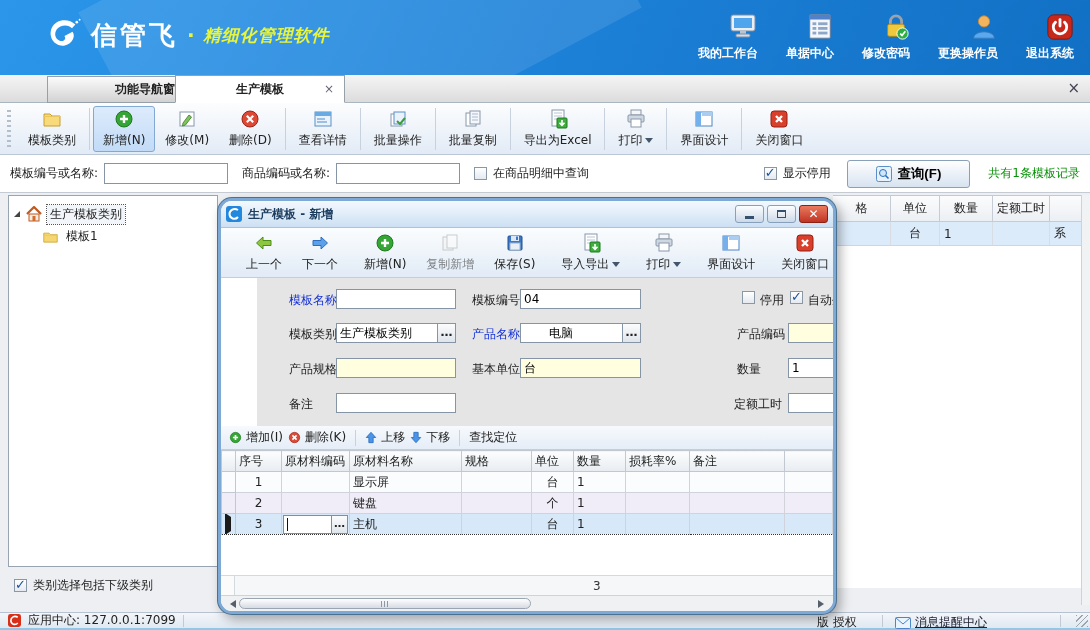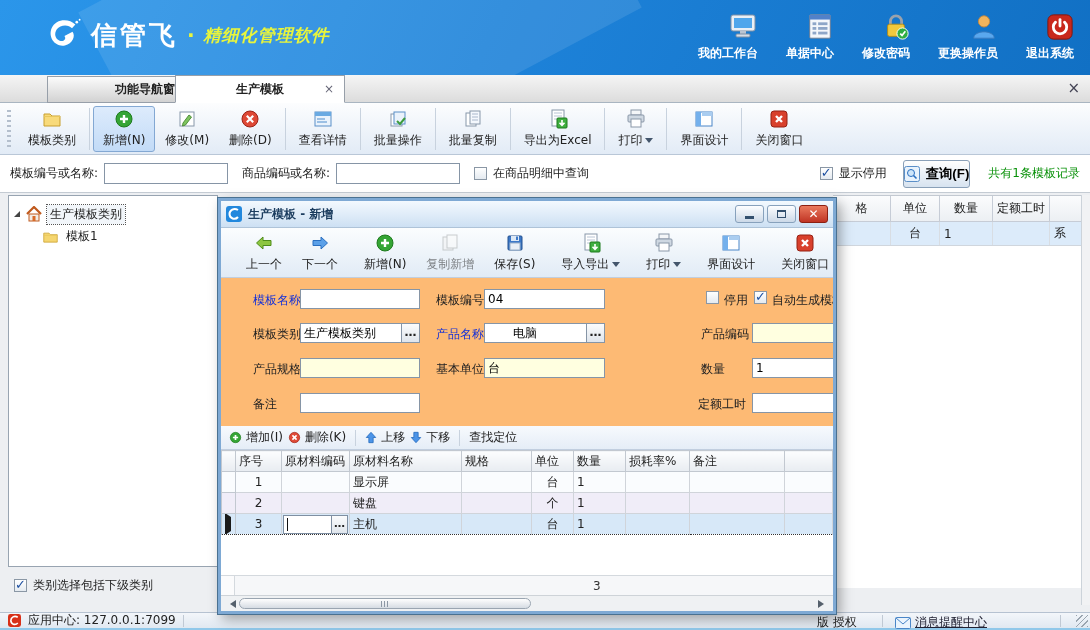--- a/index.html
+++ b/index.html
@@ -51,21 +51,21 @@
   
   .filterbar { position:absolute; left:0; top:155px; width:1090px; height:38px; background:#fff;
                border-bottom:1px solid #c4cbd3; display:flex; align-items:center; padding:0 10px; gap:6px; }
   .finput { height:21px; width:124px; border:1px solid #8695a6; padding:0 3px;
             font:12px "DejaVu Sans","Liberation Sans",sans-serif; }
   .cb { width:13px; height:13px; border:1px solid #8a97a5; background:linear-gradient(#fff,#e4eaf0);
         display:inline-block; position:relative; flex:none; cursor:pointer; }
   .cb.checked::after { content:"✓"; position:absolute; left:0; top:-3px; font-size:13px;
         font-weight:bold; color:#1d4fa0; }
   .querybtn { display:flex; align-items:center; gap:6px; border:1px solid #8aa0b8; border-radius:3px;
-        background:linear-gradient(#fefefe,#d7e3f0); padding:4px 0; font-weight:bold; cursor:pointer; }
+        background:linear-gradient(#fefefe,#d7e3f0); padding:4px 28px; font-weight:bold; cursor:pointer; }
   .count { color:#089108; margin-left:12px; white-space:nowrap; }
   .fspacer { flex:1; }
 
   
   .mainbg { position:absolute; left:0; top:193px; width:1090px; height:419px; background:#edeff2; }
   .treepanel { position:absolute; left:8px; top:195px; width:210px; height:372px; background:#fff;
                border:1px solid #98a4b1; padding:7px 4px; }
   .trow { display:flex; align-items:center; gap:5px; height:22px; cursor:pointer; }
   .trow .lbl { padding:1px 3px; }
   .trow.focus .lbl { outline:1px dotted #555; background:#f2f6fa; }
@@ -77,36 +77,36 @@
             border-top:1px solid #c3c9d1; overflow:hidden; }
   .bgh { display:flex; height:26px; background:linear-gradient(#fbfcfd,#eceff3); border-bottom:1px solid #c6ccd6; }
   .bgh div { border-right:1px solid #c6ccd6; display:flex; align-items:center; justify-content:center; }
   .bgr { display:flex; height:24px; background:#dcebfa; border-bottom:1px solid #d0d6dd; }
   .bgr div { border-right:1px solid #d8dde3; display:flex; align-items:center; padding:0 4px; }
   .vscroll { position:absolute; right:0; top:195px; width:9px; height:410px; background:#f1f2f4;
              border-left:1px solid #ccd3da; }
 
   
   .dialog { position:absolute; left:218px; top:198px; width:618px; height:416px; z-index:5;
-            border:3px solid #7ea9d4; border-radius:0; background:#fff; overflow:hidden;
+            border:3px solid #7ea9d4; border-radius:14px; background:#fff; overflow:hidden;
             box-shadow:0 0 0 1px #4a7191, 4px 5px 12px rgba(0,0,0,.35); }
   .dlg-title { height:27px; background:linear-gradient(#f3f9fe,#cde0f3); border-bottom:1px solid #aec3d8;
                display:flex; align-items:center; gap:6px; padding:0 5px; font-weight:bold; color:#1b3c5e; }
   .wbtns { margin-left:auto; display:flex; gap:3px; }
   .wbtn { width:29px; height:18px; border:1px solid #87a1bc; border-radius:3px; cursor:pointer;
           background:linear-gradient(#fdfeff,#ccd9e8); display:flex; align-items:center; justify-content:center; }
   .wbtn.close { background:linear-gradient(#ea7a5e,#c03424); border-color:#8c2012; }
   .g-min { width:9px; height:3px; background:#33506e; margin-top:6px; }
   .g-max { width:9px; height:8px; border:1px solid #33506e; border-top:2px solid #33506e; }
   .g-x { color:#fff; font-weight:bold; font-size:12px; line-height:1; }
   .dlg-toolbar { height:50px; background:linear-gradient(#fbfdfe,#e1ebf6); border-bottom:1px solid #c1cedf;
                  display:flex; align-items:center; padding-left:8px; }
   .dlg-toolbar .grip { height:36px; }
 
-  .dlg-form { position:relative; height:148px; background:#fdba74; }
+  .dlg-form { position:relative; height:148px; background:#e5e5e5;margin-left:36px; }
   .flabel { position:absolute; white-space:nowrap; }
   .flabel.blue { color:#1430d8; }
   .fi { position:absolute; height:20px; border:1px solid #8695a6; padding:0 3px;
         font:12px "DejaVu Sans","Liberation Sans",sans-serif; background:#fff; }
   .fi.yellow { background:#ffffe0; }
   .ellip { position:absolute; width:18px; height:20px; border:1px solid #8695a6; border-left:none;
            background:linear-gradient(#fbfcfd,#dfe5ec); font-weight:bold; line-height:17px;
            text-align:center; cursor:pointer; }
   .fcb { position:absolute; }
 

